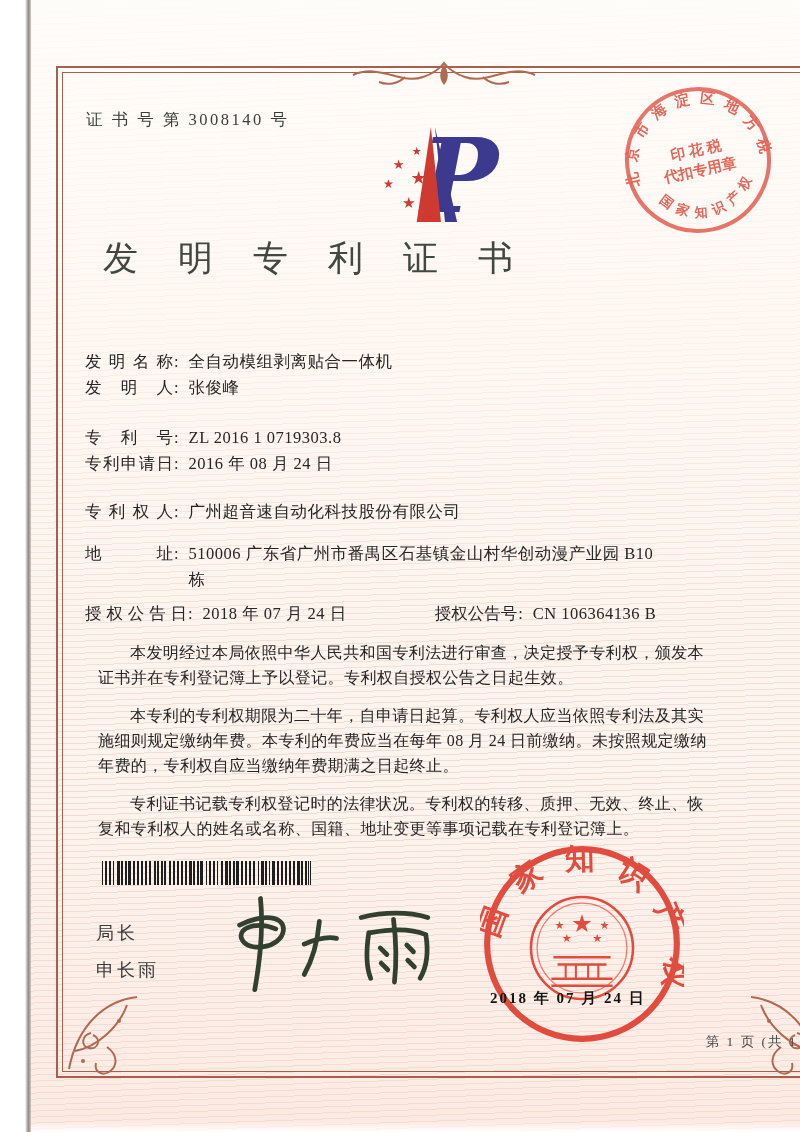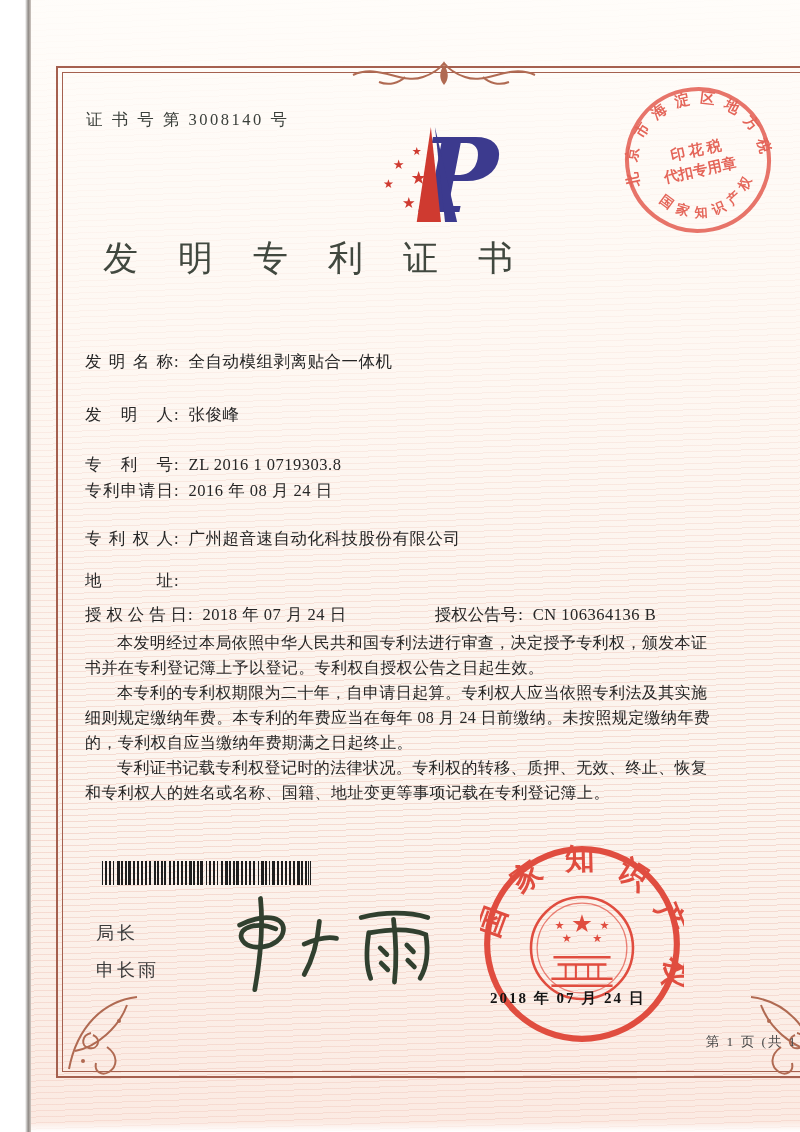--- a/index.html
+++ b/index.html
@@ -35,21 +35,21 @@
                font-size:35px; font-weight:400; color:#41483f;
                letter-spacing:40px; padding-left:40px; }
 
   .content { position:absolute; left:22px; top:276px; width:637px; color:#262626; }
   .frow { display:flex; align-items:flex-start; line-height:26px; font-size:16.5px; }
   .flabel { display:inline-block; width:88px; text-align:justify; text-align-last:justify;
             -moz-text-align-last:justify; flex:0 0 88px; }
   .fcolon { margin:0 10px 0 1px; }
   .fvalue { letter-spacing:.5px; }
   .addr { max-width:470px; }
-  .paras p { margin:0; text-indent:2em; font-size:16px; line-height:25px; letter-spacing:.4px; }
+  .paras p { margin:13px; text-indent:2em; font-size:16px; line-height:25px; letter-spacing:.4px; }
 
   .barcode { position:absolute; left:38px; top:788px; width:212px; height:24px;
              background:
                repeating-linear-gradient(90deg, rgba(252,245,239,.95) 0 1px, rgba(255,255,255,0) 1px 13px),
                repeating-linear-gradient(90deg,#1e1e1e 0 1px, rgba(255,255,255,0) 1px 9px),
                repeating-linear-gradient(90deg,#1e1e1e 0 2px, rgba(255,255,255,0) 2px 4px); }
 
   .director { position:absolute; left:33px; top:842px; font-family:"Liberation Sans",sans-serif;
               font-size:18px; color:#3b3b3b; letter-spacing:3px; line-height:37px; }
   .signature { position:absolute; left:148px; top:816px; width:232px; height:114px; }
@@ -129,21 +129,21 @@
           <text x="30" y="48" font-size="13">★</text>
           <text x="50" y="62" font-size="18">★</text>
           <text x="20" y="66" font-size="12">★</text>
           <text x="40" y="86" font-size="15">★</text>
         </g>
       </svg>
 
       <div class="doc-title">发明专利证书</div>
 
       <div class="content">
-        <div class="frow" style="margin-bottom:27px">
+        <div class="frow" style="">
           <span class="flabel">发明名称</span>
             <span class="fcolon">:</span>
           <span class="fvalue">全自动模组剥离贴合一体机</span>
         </div>
         <div class="frow" style="margin-bottom:24px">
           <span class="flabel">发明人</span>
             <span class="fcolon">:</span>
           <span class="fvalue">张俊峰</span>
         </div>
         <div class="frow" style="">
@@ -157,20 +157,21 @@
           <span class="fvalue">2016 年 08 月 24 日</span>
         </div>
         <div class="frow" style="margin-bottom:16px">
           <span class="flabel">专利权人</span>
             <span class="fcolon">:</span>
           <span class="fvalue">广州超音速自动化科技股份有限公司</span>
         </div>
         <div class="frow" style="margin-bottom:8px">
           <span class="flabel">地址</span>
             <span class="fcolon">:</span>
+          <span class="fvalue addr">510006 广东省广州市番禺区石基镇金山村华创动漫产业园 B10 栋</span>
         </div>
         <div class="frow" style="margin-bottom:2px">
           <span class="flabel" style="width:102px;flex-basis:102px">授权公告日</span>
             <span class="fcolon">:</span>
           <span class="fvalue">2018 年 07 月 24 日</span>
           <span style="display:flex;margin-left:88px">
             <span>授权公告号</span>
               <span class="fcolon">:</span>
             <span class="fvalue">CN 106364136 B</span>
           </span>

